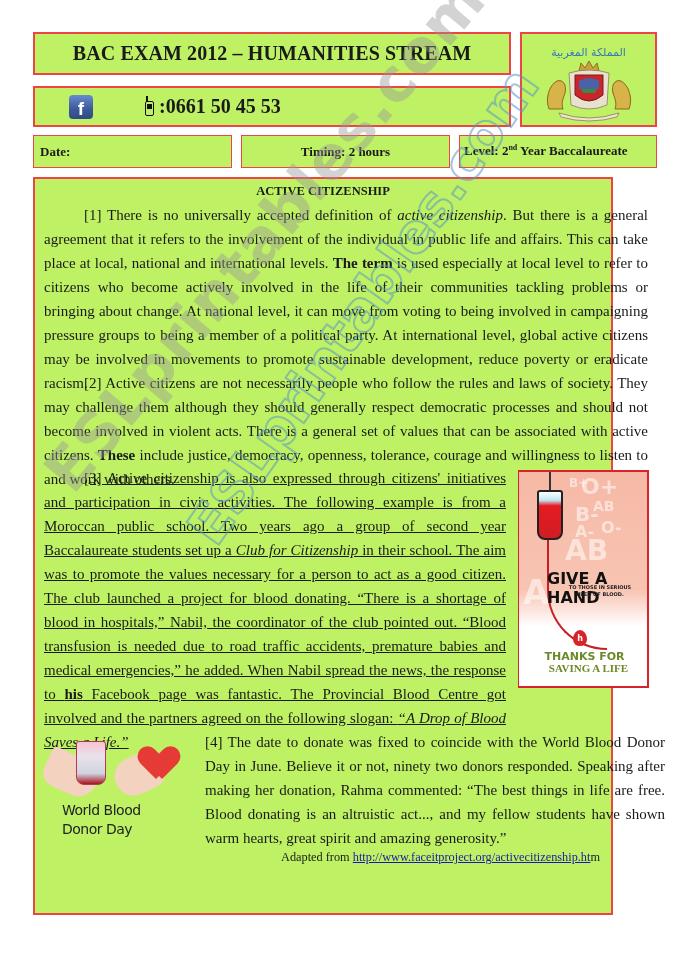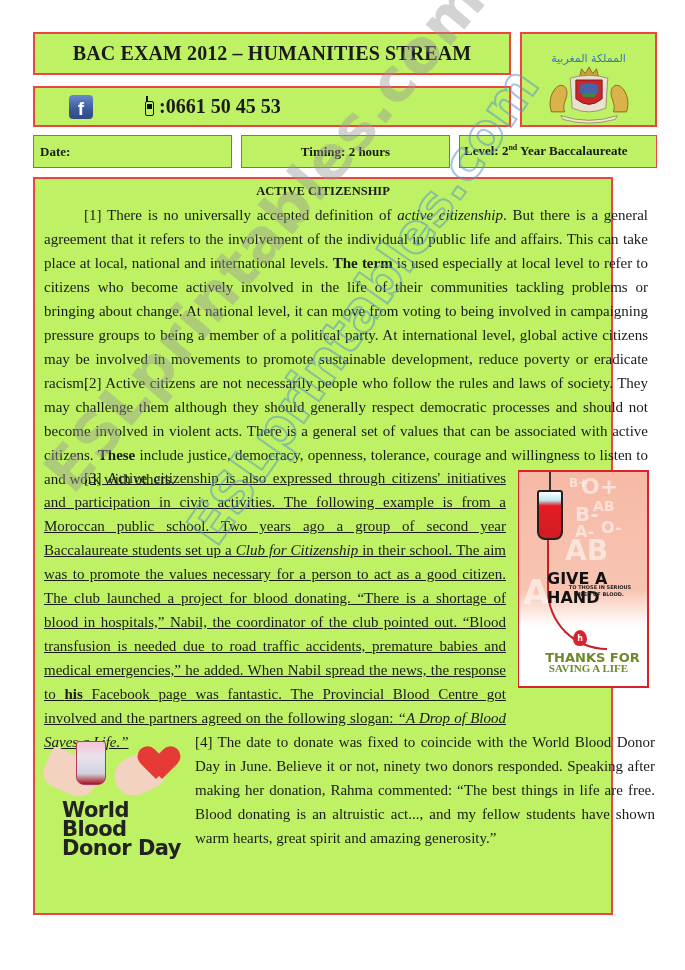--- a/index.html
+++ b/index.html
@@ -13,62 +13,62 @@
 
   #contact-box { left: 33px; top: 86px; width: 478px; height: 41px; display: flex; align-items: center; padding-left: 34px; }
   .fb-icon { width: 24px; height: 24px; border-radius: 4px; background: linear-gradient(#6a8bd0, #3b5998 60%, #2f4a84); color: #fff; font-family: "Liberation Sans", sans-serif; font-weight: bold; font-size: 19px; display: flex; align-items: flex-end; justify-content: center; line-height: 1; padding-bottom: 1px; margin-right: 14px; }
   #contact-box .name { font-weight: bold; font-size: 20px; }
   .phone-icon { margin-left: 36px; margin-right: 4px; width: 12px; height: 22px; position: relative; }
   .phone-icon .body { position: absolute; left: 2px; top: 5px; width: 9px; height: 15px; border: 1.6px solid #111; border-radius: 2px; }
   .phone-icon .screen { position: absolute; left: 4px; top: 8px; width: 5px; height: 5px; background: #111; }
   .phone-icon .ant { position: absolute; left: 3px; top: 0px; width: 2px; height: 6px; background: #111; }
   #contact-box .phone { font-weight: bold; font-size: 20px; }
 
-  #emblem-box { left: 520px; top: 32px; width: 137px; height: 95px; display: flex; flex-direction: column; align-items: center; padding-top: 18px; }
+  #emblem-box { left: 520px; top: 32px; width: 137px; height: 95px; display: flex; flex-direction: column; align-items: center; padding-top: 12px; }
   #emblem-box .arabic { font-family: "DejaVu Sans", sans-serif; font-size: 11px; color: #3b78b8; direction: rtl; }
 
   #date-box { left: 33px; top: 135px; width: 199px; height: 33px; display: flex; align-items: center; padding-left: 6px; }
   #timing-box { left: 241px; top: 135px; width: 209px; height: 33px; display: flex; align-items: center; justify-content: center; }
   #level-box { left: 459px; top: 135px; width: 198px; height: 33px; display: flex; align-items: center; padding-left: 4px; }
   .meta { font-size: 13px; font-weight: bold; }
   .meta sup { font-size: 8px; }
 
   #main-box { left: 33px; top: 177px; width: 580px; height: 738px; }
   .doc-title { position: absolute; left: 0; right: 0; top: 5px; text-align: center; font-size: 12.5px; font-weight: bold; }
   .para { position: absolute; left: 9px; font-size: 15px; line-height: 24px; text-align: justify; }
   .para .indent { display: inline-block; width: 40px; }
   #p1 { top: 24px; width: 604px; }
   #p2 { top: 192px; width: 604px; }
   #p3 { top: 287px; width: 462px; text-decoration: underline; }
-  #p4 { top: 551px; left: 160px; width: 460px; }
+  #p4 { top: 551px; left: 170px; width: 460px; }
   .source { position: absolute; right: 11px; top: 671px; font-size: 12.3px; }
   .source a { color: #1a1aa6; text-decoration: underline; }
 
   
   #poster { position: absolute; left: 483px; top: 291px; width: 131px; height: 218px; border: 2.5px solid #d8232a; border-left-width: 1px; border-top-width: 2.5px; background: linear-gradient(#f6b9a6 0%, #f8c4b2 55%, #ffffff 72%, #ffffff 100%); overflow: hidden; }
   #poster .bgtext { position: absolute; font-family: "DejaVu Sans", sans-serif; font-weight: bold; color: rgba(255,255,255,0.55); }
   #poster .bag { position: absolute; left: 18px; top: 18px; width: 26px; height: 50px; border: 2px solid #222; border-radius: 3px 3px 8px 8px; background: linear-gradient(#ffffff 0%, #bfe6f3 18%, #e51b23 30%, #d01d23 100%); }
   #poster .needle { position: absolute; left: 30px; top: 0; width: 2px; height: 18px; background: #333; }
   #poster .tube { position: absolute; left: 28px; top: 68px; width: 60px; height: 110px; border-left: 2px solid #c62026; border-bottom: 2px solid #c62026; border-radius: 0 0 0 60px; }
   #poster .headline { position: absolute; left: 28px; top: 97px; font-family: "DejaVu Sans", sans-serif; font-weight: bold; font-size: 16px; color: #111; }
   #poster .sub { position: absolute; left: 46px; top: 112px; width: 70px; text-align: center; font-family: "DejaVu Sans", sans-serif; font-weight: bold; font-size: 5px; color: #222; line-height: 7px; }
   #poster .drop { position: absolute; left: 54px; top: 158px; width: 14px; height: 16px; background: #d8232a; border-radius: 50% 50% 50% 50% / 60% 60% 40% 40%; color: #fff; font-size: 8px; font-family: "DejaVu Sans", sans-serif; font-weight: bold; text-align: center; line-height: 18px; }
-  #poster .thanks { position: absolute; left: 16px; top: 178px; width: 115px; text-align: center; font-family: "DejaVu Sans", sans-serif; font-weight: bold; color: #6c8a2a; font-size: 13px; }
+  #poster .thanks { position: absolute; left: 8px; top: 178px; width: 115px; text-align: center; font-family: "DejaVu Sans", sans-serif; font-weight: bold; color: #6c8a2a; font-size: 11px; }
   #poster .saving { position: absolute; left: 12px; top: 190px; width: 115px; text-align: center; font-family: Liberation Serif, serif; font-weight: bold; color: #6c8a2a; font-size: 11px; }
 
   
   #wbdd { position: absolute; left: 7px; top: 556px; width: 140px; height: 118px; }
   #wbdd .hand-l { position: absolute; left: 2px; top: 20px; width: 54px; height: 38px; border-radius: 10px 40px 40px 30px; background: #f3d2bf; transform: rotate(25deg); }
   #wbdd .hand-r { position: absolute; left: 72px; top: 20px; width: 50px; height: 38px; border-radius: 40px 10px 30px 40px; background: #f3d2bf; transform: rotate(-25deg); }
   #wbdd .bag { position: absolute; left: 34px; top: 6px; width: 30px; height: 44px; background: linear-gradient(#f7c3d6 0%, #e9e2ea 35%, #cfd3e0 75%, #a8151e 100%); border: 1px solid #b23a58; border-radius: 3px 3px 8px 8px; }
   #wbdd .heart { position: absolute; left: 100px; top: 12px; width: 34px; height: 34px; }
   #wbdd .heart::before, #wbdd .heart::after { content: ""; position: absolute; top: 0; width: 20px; height: 32px; background: #e53a36; border-radius: 20px 20px 0 0; }
   #wbdd .heart::before { left: 14px; transform: rotate(-45deg); transform-origin: 0 100%; }
   #wbdd .heart::after { left: 0; transform: rotate(45deg); transform-origin: 100% 100%; }
-  #wbdd .label { position: absolute; left: 20px; top: 66px; width: 120px; font-family: "DejaVu Sans", sans-serif; font-weight: bold; font-size: 21px; line-height: 19px; color: #222; letter-spacing: -0.5px; }
+  #wbdd .label { position: absolute; left: 20px; top: 66px; width: 120px; font-family: "DejaVu Sans", sans-serif; font-weight: normal; font-size: 14px; line-height: 19px; color: #222; letter-spacing: -0.5px; }
 
   
   .wm { position: absolute; font-family: "DejaVu Sans", sans-serif; font-weight: bold; pointer-events: none; white-space: nowrap; }
   #wm-gray { left: 30px; top: 460px; font-size: 60px; color: rgba(150,150,150,0.42); transform: rotate(-50deg); transform-origin: 0 0; letter-spacing: 1px; }
   #wm-blue { left: 175px; top: 520px; font-size: 54px; color: transparent; -webkit-text-stroke: 2px rgba(90,150,195,0.55); transform: rotate(-55deg); transform-origin: 0 0; }
 </style>
 </head>
 <body>
 
 <div class="box" id="title-box">
@@ -149,16 +149,19 @@
     <span class="bag"></span>
     <span class="heart"></span>
     <div class="label">
         <div>World Blood</div>
         <div>Donor Day</div>
       </div>
   </div>
 
   <p class="para" id="p4">[4] The date to donate was fixed to coincide with the World Blood Donor Day in June. Believe it or not, ninety two donors responded. Speaking after making her donation, Rahma commented: “The best things in life are free. Blood donating is an altruistic act..., and my fellow students have shown warm hearts, great spirit and amazing generosity.”</p>
 
+  <div class="source">
+    <span>Adapted from </span><a>http://www.faceitproject.org/activecitizenship.ht</a><span>m</span>
+  </div>
 </div>
 
 <div class="wm" id="wm-gray">ESLprintables.com</div>
 <div class="wm" id="wm-blue">ESLprintables.com</div>
 
 </body></html>

